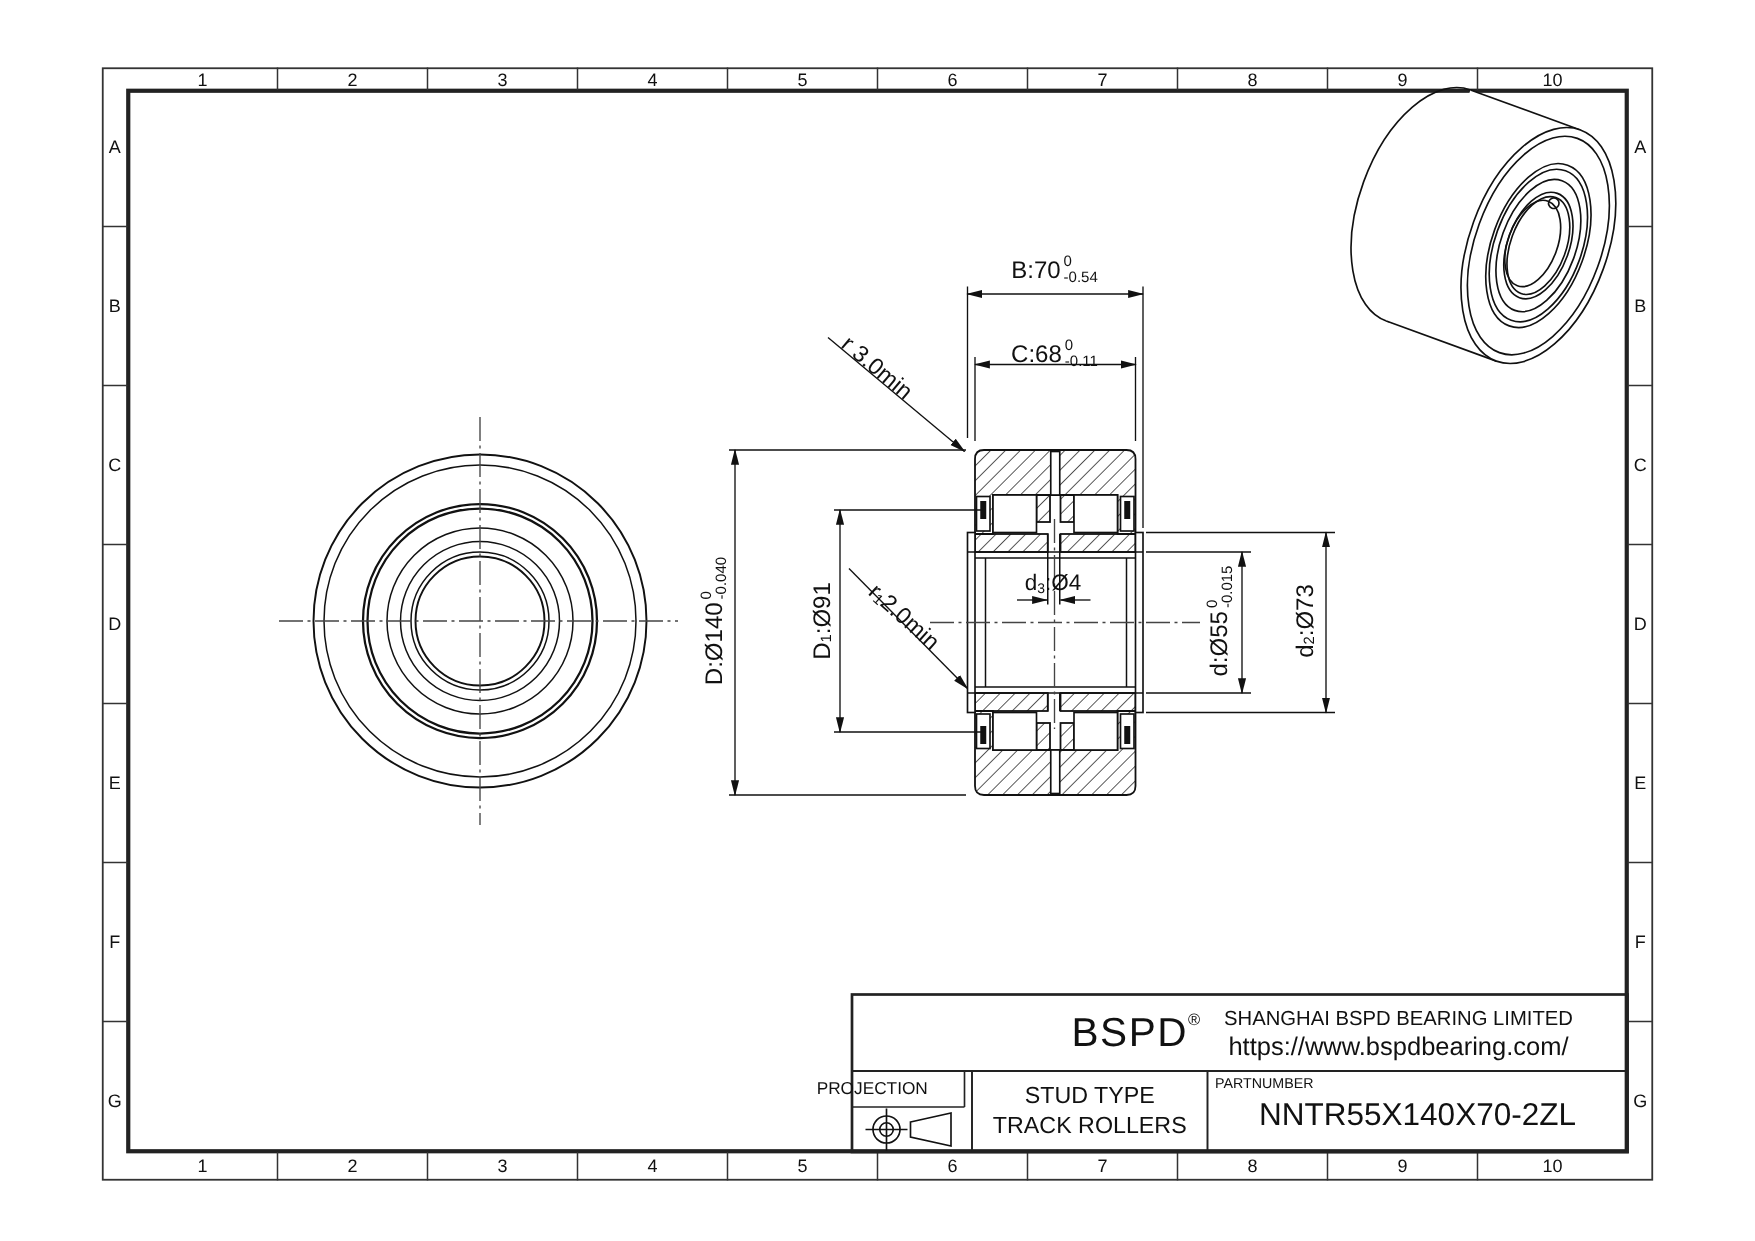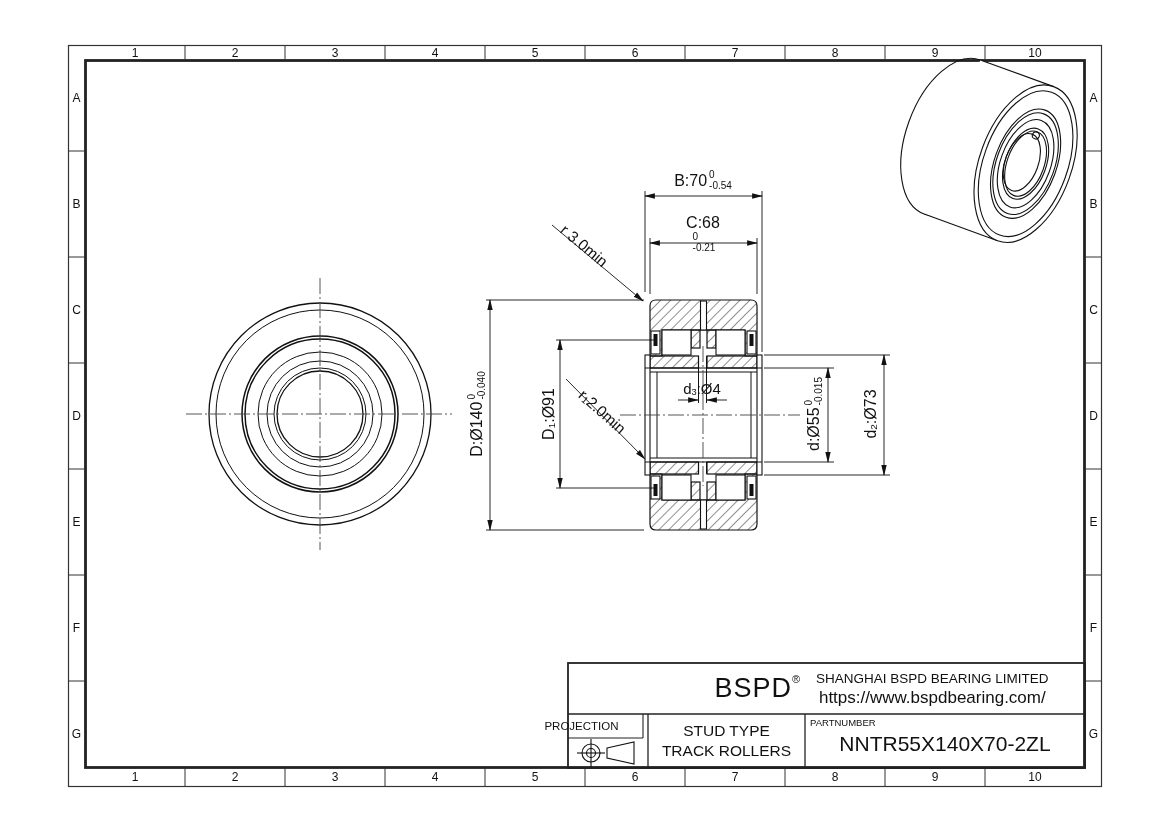--- a/index.html
+++ b/index.html
@@ -245,25 +245,25 @@
 <span class="lbl rowletter" style="left:1086px;top:620px">F</span>
 <span class="lbl rowletter" style="left:1086px;top:726px">G</span>
 
 <div class="lbl dim" style="left:643px;top:170px;width:120px;justify-content:center;">
   <span>B:70</span>
   <span class="tol">
         <span>0</span>
         <span>-0.54</span>
       </span>
 </div>
-<div class="lbl dim" style="left:643px;top:214px;width:120px;flex-direction:column;">
+<div class="lbl dim" style="left:643px;top:226px;width:120px;">
   <span>C:68</span>
   <span class="tol">
         <span>0</span>
-        <span>-0.21</span>
+        <span>-0.11</span>
       </span>
 </div>
 <div class="lbl dim rot" style="left:402px;top:404px;width:150px;height:20px;transform:rotate(-90deg);">
   <span>D:Ø140</span>
   <span class="tol">
         <span>0</span>
         <span>-0.040</span>
       </span>
 </div>
 <div class="lbl dim rot" style="left:499px;top:404px;width:100px;height:20px;transform:rotate(-90deg);">

